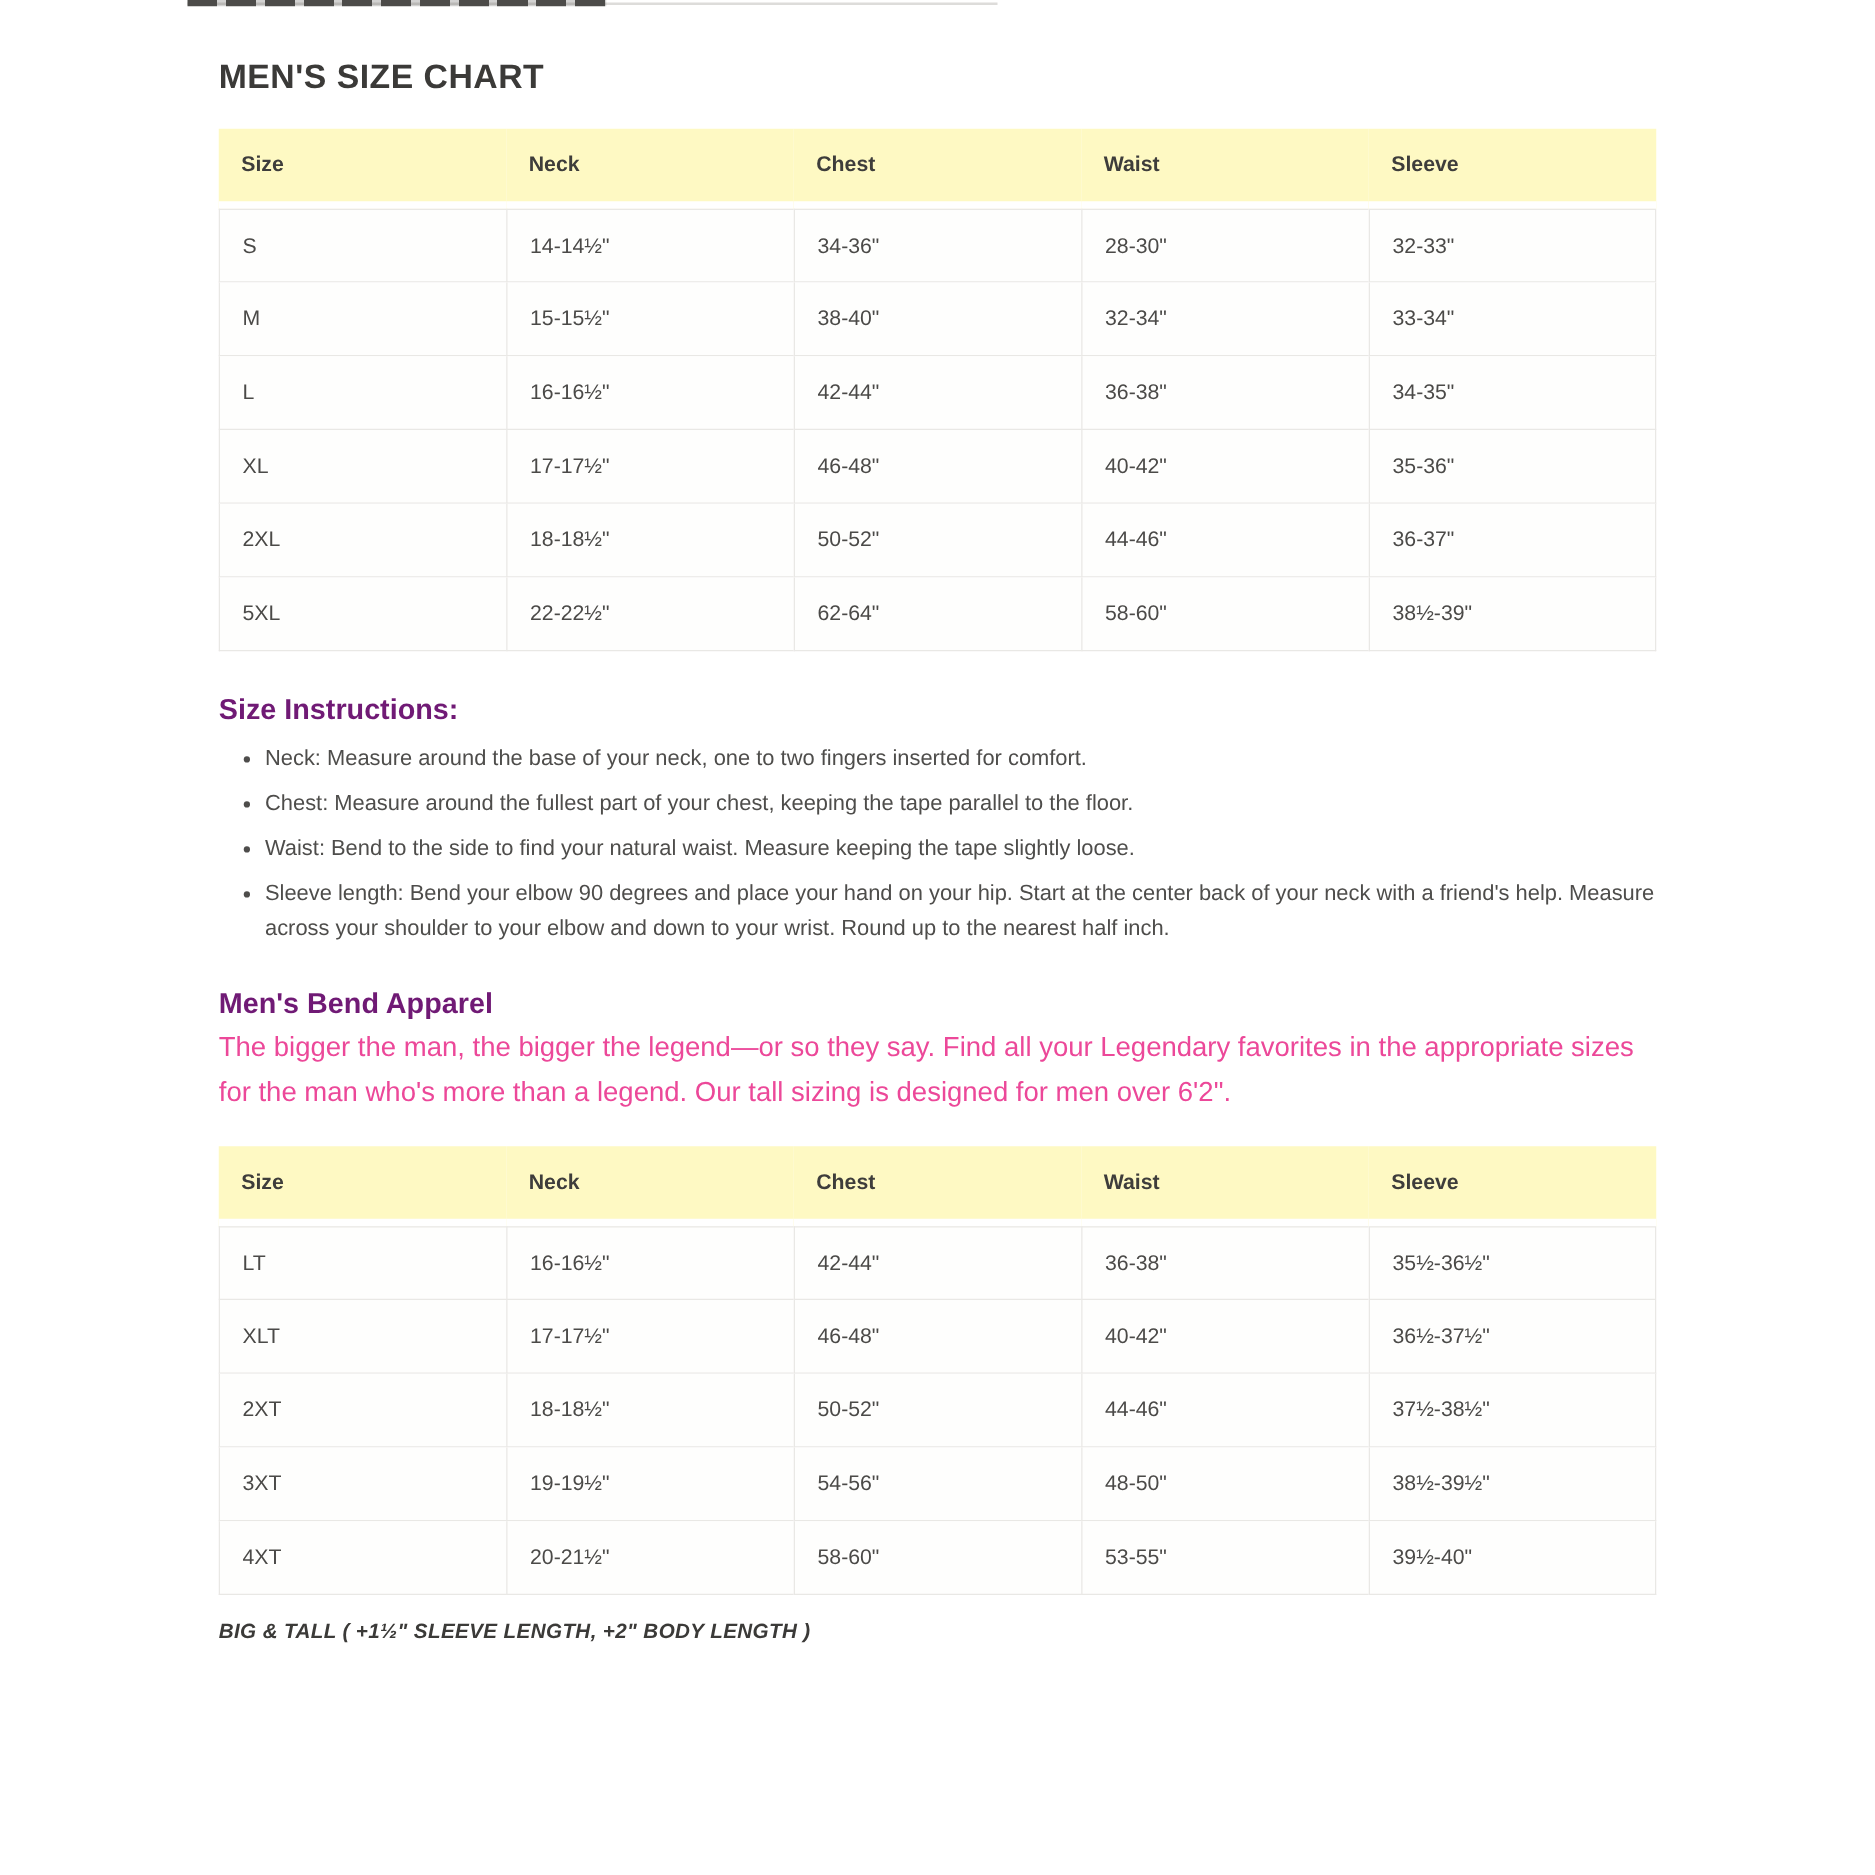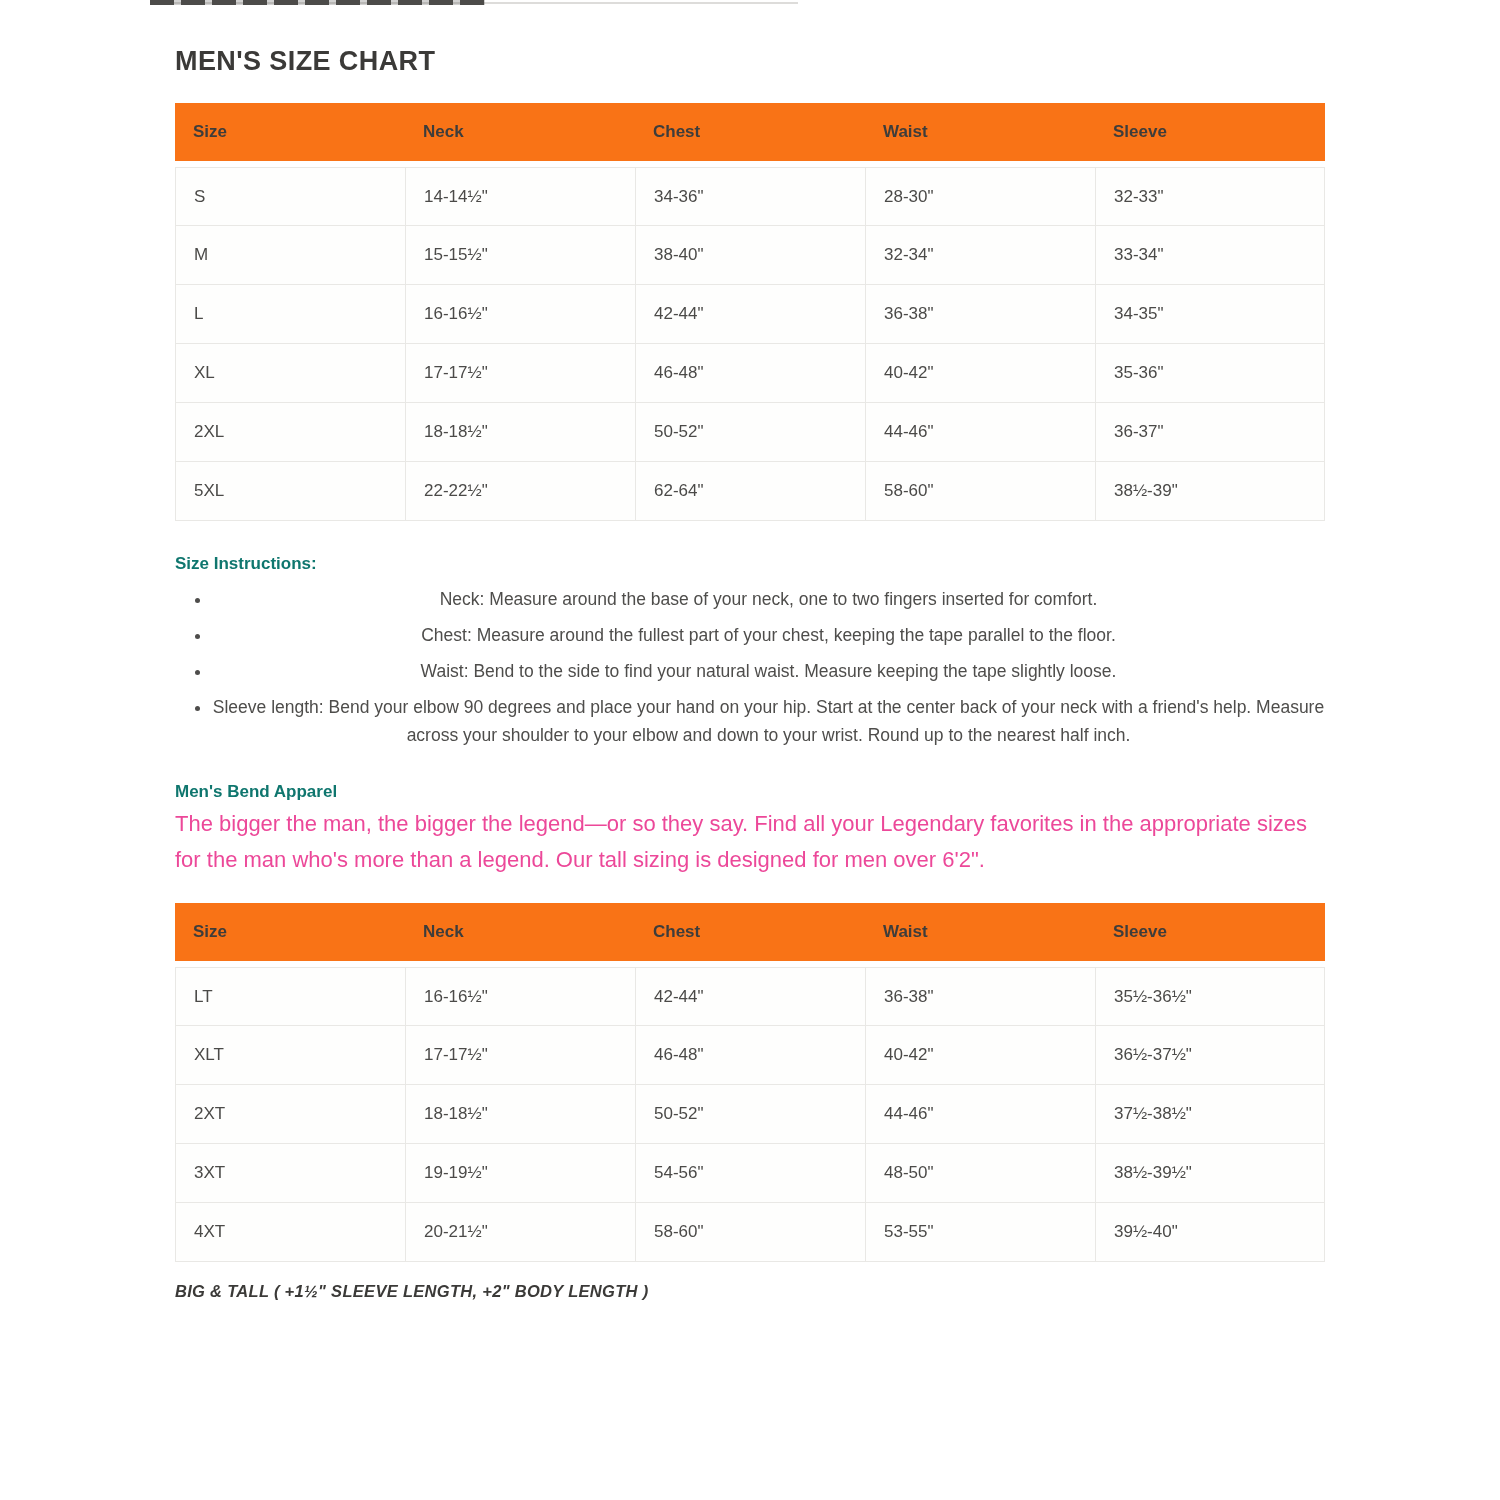--- a/index.html
+++ b/index.html
@@ -58,21 +58,21 @@
 
   table.size-table {
     width: 1150px;
     table-layout: fixed;
     border-collapse: separate;
     border-spacing: 0;
     font-size: 17px;
     margin-top: 26px;
   }
   table.size-table thead th {
-    background: #f97316;
+    background: #fef9c3;
     font-weight: bold;
     text-align: left;
     color: #3e3d3b;
     padding: 19px 10px 19px 18px;
     border: 0;
     border-bottom: 6px solid #ffffff;
     font-size: 17px;
   }
   table.size-table tbody td {
     height: 59px;
@@ -80,31 +80,30 @@
     color: #4b4a48;
     border-left: 1px solid #e9e8e5;
     border-bottom: 1px solid #e9e8e5;
     background: #fefefd;
   }
   table.size-table tbody td:last-child { border-right: 1px solid #e9e8e5; }
   table.size-table tbody tr:first-child td { border-top: 1px solid #e9e8e5; }
 
   .section-heading {
     margin: 33px 0 11px 0;
-    font-size: 17px;
-    font-weight: bold;
-    color: #0f766e;
+    font-size: 23px;
+    font-weight: bold;
+    color: #701a75;
   }
   .section-heading.tight { margin-bottom: 4px; }
 
   ul.instructions-list {
     margin: 0;
     padding: 0 0 0 37px;
     list-style: disc;
-    text-align: center;
   }
   ul.instructions-list li {
     font-size: 17.5px;
     line-height: 1.6;
     margin: 0 0 8px 0;
     color: #4e4d4b;
     max-width: 1120px;
   }
 
   .tall-paragraph {

